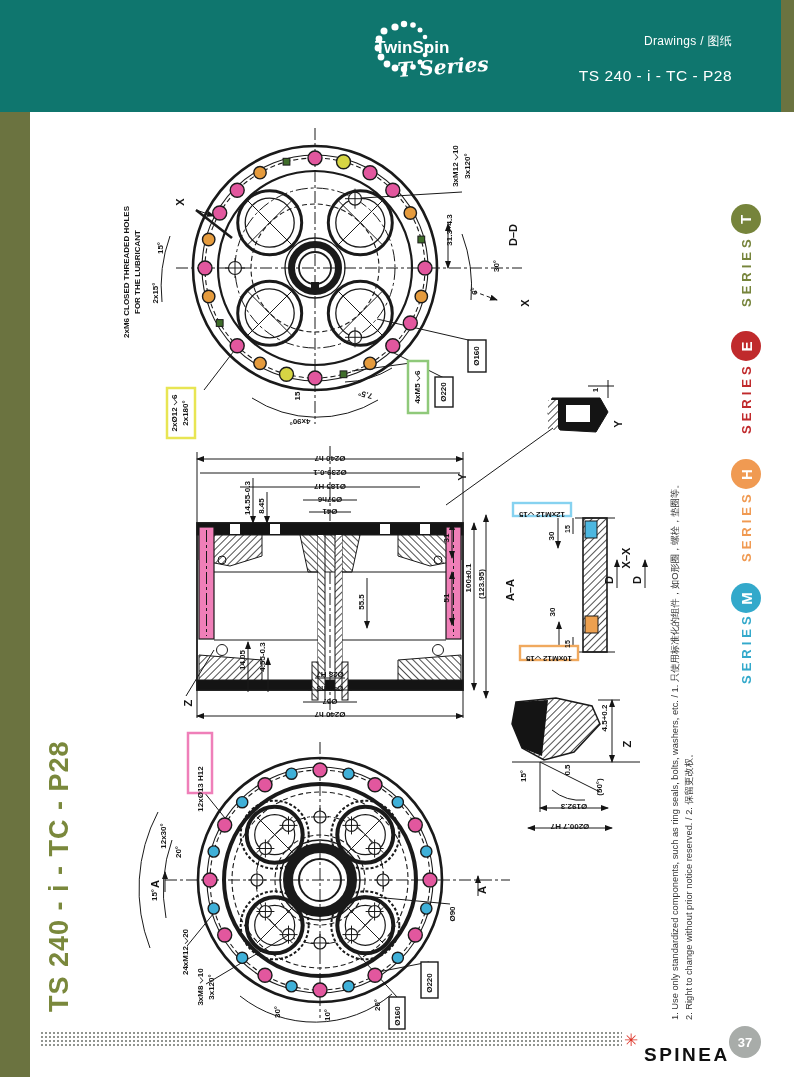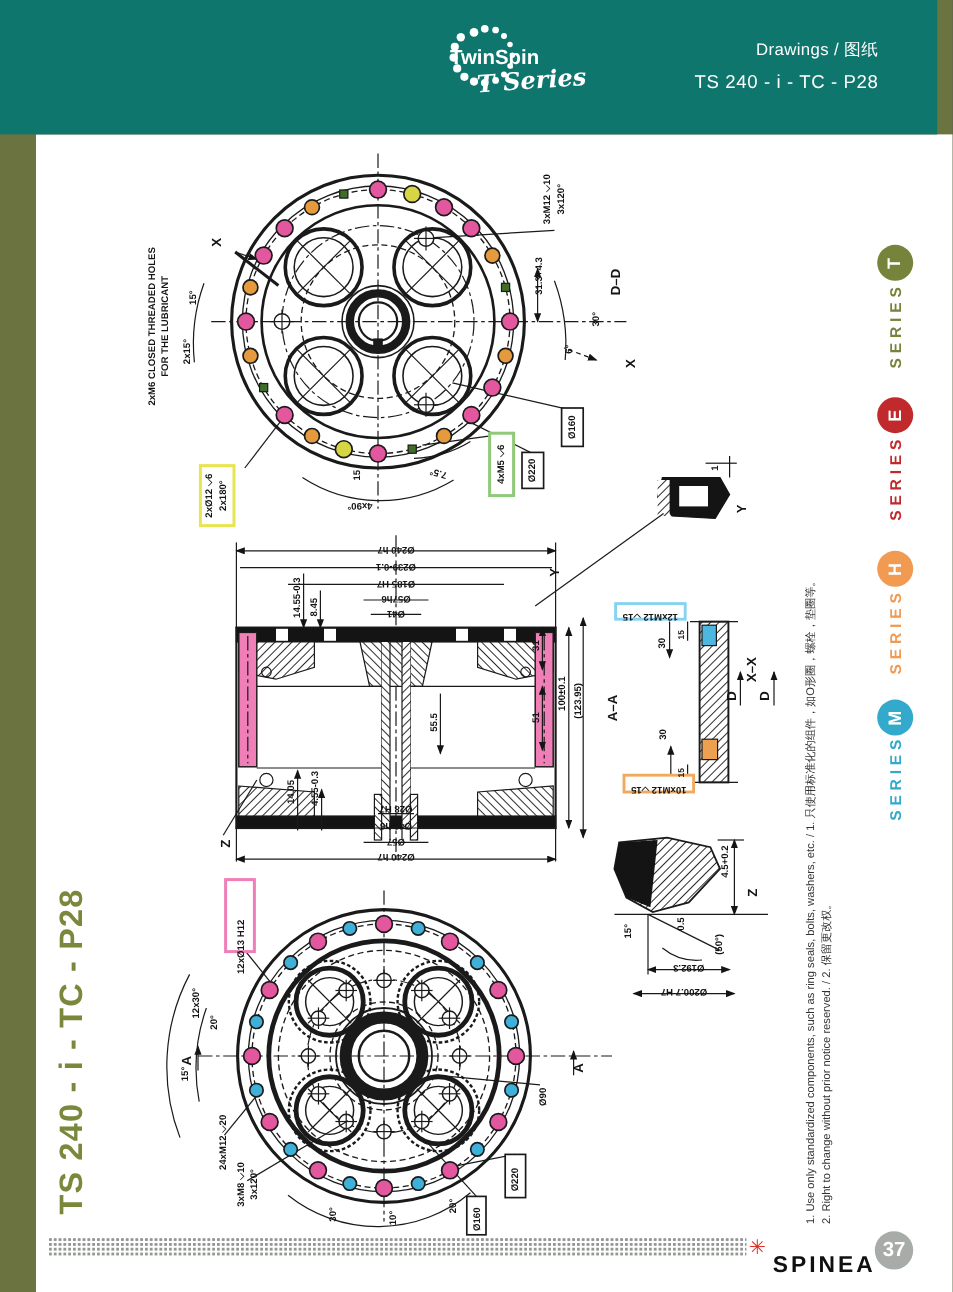--- a/index.html
+++ b/index.html
@@ -1,21 +1,21 @@
 <!DOCTYPE html>
 <html><head>
 <meta charset="utf-8">
 <style>
   html,body{margin:0;padding:0;background:#555;}
   .page{position:relative;width:794px;height:1077px;background:#6b7340;overflow:hidden;
         font-family:"Liberation Sans",sans-serif;}
   .content{position:absolute;left:30px;top:112px;width:764px;height:965px;background:#ffffff;z-index:0;}
   .header{position:absolute;left:0;top:0;width:781px;height:112px;background:#0f766e;z-index:3;}
   .header-right{position:absolute;right:49px;top:33px;text-align:right;color:#fff;}
-  .doc-type{font-size:14px;letter-spacing:.3px;margin-bottom:9px;}
+  .doc-type{font-size:12px;letter-spacing:.3px;margin-bottom:17px;}
   .model{font-size:15.5px;letter-spacing:.5px;}
   .vrot{position:absolute;transform-origin:0 0;transform:rotate(-90deg);white-space:nowrap;z-index:4;}
   .side-title{left:44px;top:1012px;font-size:27px;font-weight:bold;color:#7a883c;letter-spacing:1px;}
   .notes{left:668px;top:1020px;font-size:9.3px;line-height:14px;color:#333;}
   .series-circle{position:absolute;left:731px;width:30px;height:30px;border-radius:50%;
         display:flex;align-items:center;justify-content:center;z-index:4;}
   .series-circle span{transform:rotate(-90deg);color:#fff;font-weight:bold;font-size:15px;}
   .series-label{font-size:13px;font-weight:bold;letter-spacing:4px;}
   .tab-t{background:#76843b;} .lab-t{color:#76843b;}
   .tab-e{background:#c02a2c;} .lab-e{color:#c02a2c;}
@@ -23,21 +23,21 @@
   .tab-m{background:#33a9cb;} .lab-m{color:#33a9cb;}
   .dots-strip{position:absolute;left:40px;top:1031px;width:582px;height:16px;z-index:4;
         background-image:radial-gradient(circle,#90948f 1.1px,transparent 1.3px);
         background-size:4px 4px;}
   .spinea-icon{position:absolute;left:624px;top:1030px;font-size:17px;color:#dd3226;font-weight:bold;z-index:4;
         font-family:"DejaVu Sans",sans-serif;}
   .spinea{position:absolute;left:644px;top:1044px;font-size:19px;font-weight:bold;letter-spacing:2.5px;
         color:#101010;z-index:4;}
   .page-badge{position:absolute;left:729px;top:1026px;width:32px;height:32px;border-radius:50%;
         background:#a8aca9;color:#fff;display:flex;align-items:center;justify-content:center;
-        font-size:17px;font-weight:bold;z-index:4;}
+        font-size:13px;font-weight:bold;z-index:4;}
   svg.draw{position:absolute;left:0;top:0;z-index:1;}
   svg.draw text{text-anchor:middle;fill:#141414;font-family:"Liberation Sans",sans-serif;
         font-size:8px;font-weight:bold;}
   svg.draw text.big{font-size:11px;}
   svg.draw text.sm{font-size:7px;}
   .cl{stroke-dasharray:12 3 3 3;stroke-width:1;}
   .dash{stroke-dasharray:5 3;stroke-width:1.1;}
   .thin{stroke-width:1;}
 </style>
 </head>

